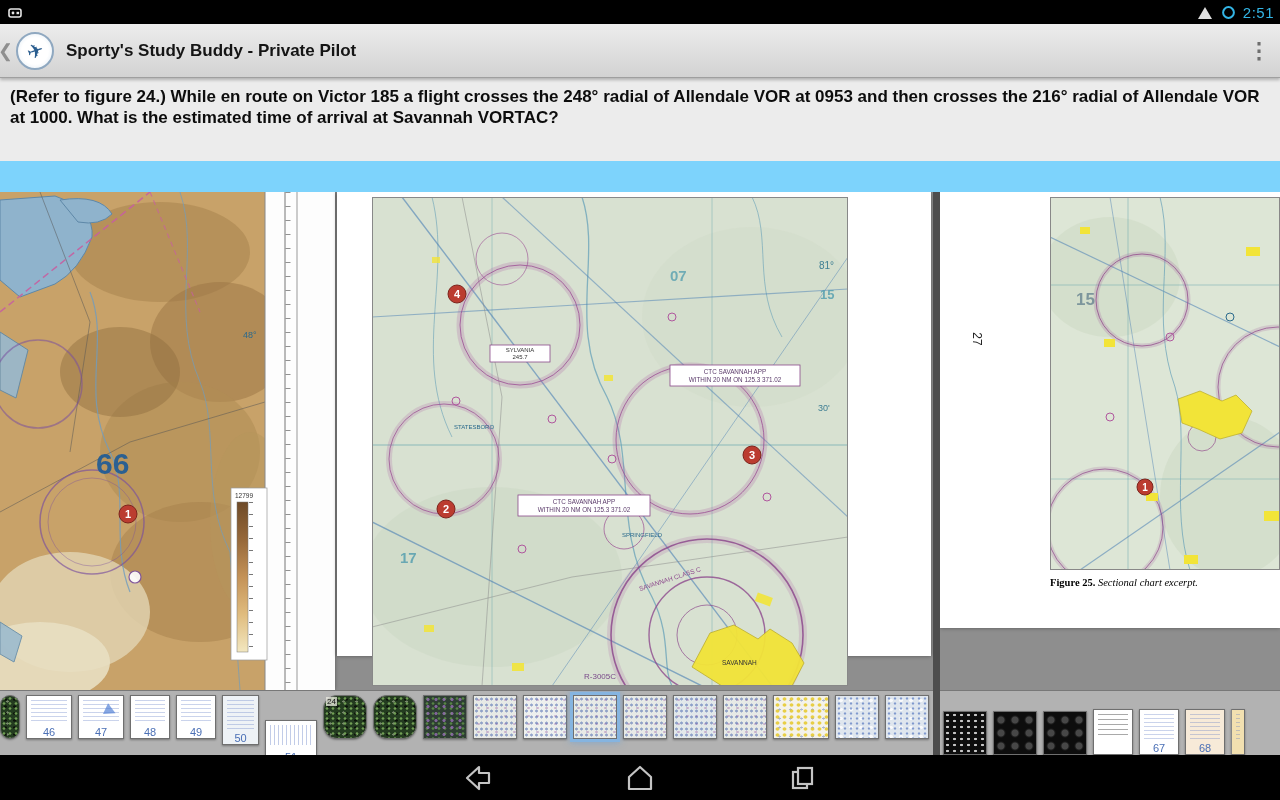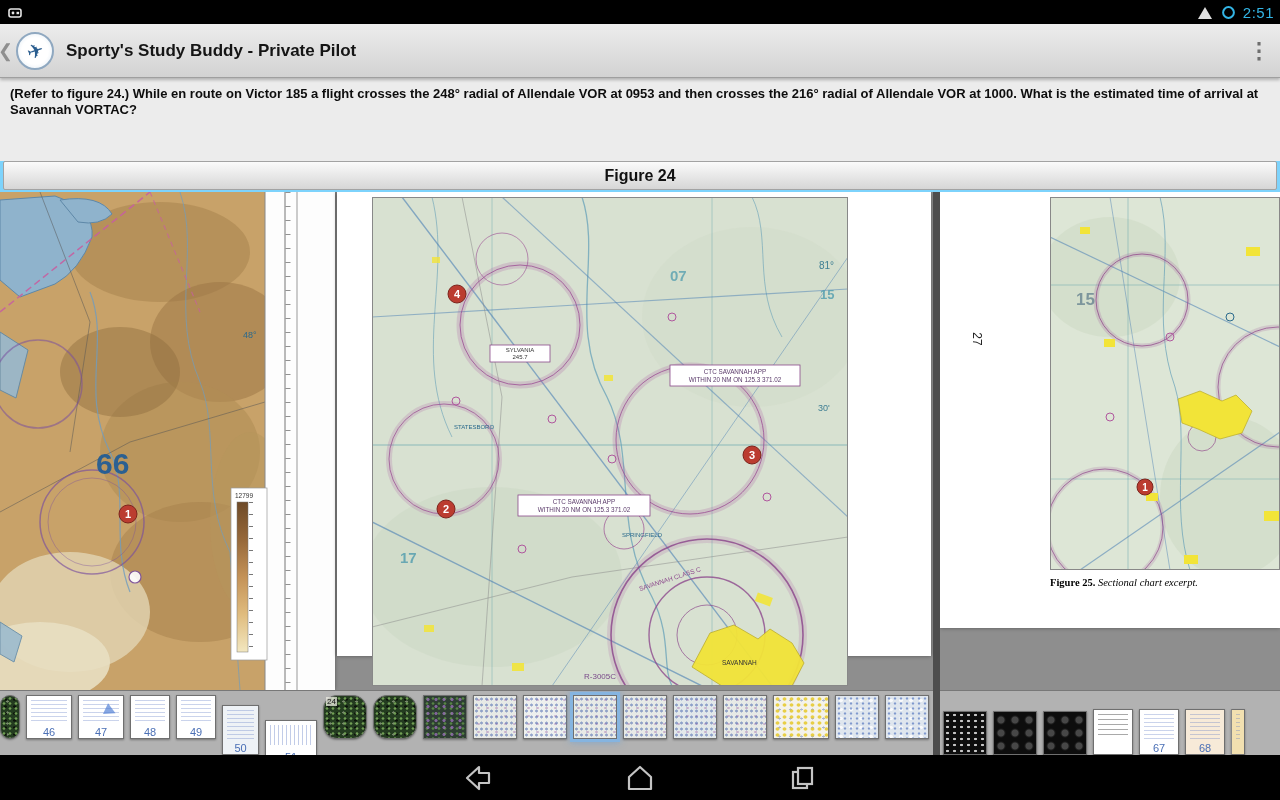--- a/index.html
+++ b/index.html
@@ -19,21 +19,21 @@
   .hdr-chevron{color:#8f8f8f;font-size:18px;width:12px;overflow:hidden;margin-left:-2px;}
   .logo{width:38px;height:38px;border-radius:50%;background:radial-gradient(#ffffff 55%,#dce8f2);
     border:2px solid #8fa8c0;box-sizing:border-box;margin:0 12px 0 6px;
     display:flex;align-items:center;justify-content:center;}
   .logo .plane{color:#2a5d8f;font-size:20px;transform:rotate(-18deg);}
   .hdr-title{font-size:17px;font-weight:bold;color:#151515;flex:1;}
   .overflow{color:#6e6e6e;font-size:22px;font-weight:bold;padding:0 10px;line-height:20px;}
 
   
   .question{position:absolute;top:77px;left:0;width:1280px;height:84px;background:#ececec;
-    box-sizing:border-box;padding:9px 10px 0 10px;font-size:13px;font-weight:bold;color:#0d0d0d;line-height:1.25;}
+    box-sizing:border-box;padding:9px 10px 0 10px;font-size:17px;font-weight:bold;color:#0d0d0d;line-height:1.25;}
 
   
   .figure-bar{position:absolute;top:161px;left:3px;width:1274px;height:29px;
     background:linear-gradient(#fbfbfb,#d6d6d6);border:1px solid #a3a3a3;border-radius:2px;
     box-sizing:border-box;text-align:center;line-height:27px;font-size:16px;font-weight:bold;color:#111;}
 
   
   .content{position:absolute;top:192px;left:0;width:1280px;height:563px;background:#8e8e8e;}
   .pane{position:absolute;top:0;height:563px;}
   .pane-left{left:0;width:933px;}
@@ -84,21 +84,21 @@
     radial-gradient(rgba(50,90,180,.55) 1px,transparent 1.6px),
     radial-gradient(rgba(255,255,255,.8) 1.5px,transparent 2.2px);background-size:6px 5px,10px 9px;}
   .selected{box-shadow:0 0 0 3px #85b4e0,0 0 7px 3px rgba(100,160,220,.65);}
   .k-dark{background-color:#0d0d0d;}
   .v-grid{background-image:radial-gradient(rgba(220,220,220,.9) 1.1px,transparent 1.8px);background-size:7px 6px;}
   .v-gauges1,.v-gauges2{background-image:radial-gradient(circle at 7px 8px,#474747 3px,#1c1c1c 4px,transparent 5px);background-size:14px 13px;}
   .v-p1,.v-p2{width:46px;}
   .v-p2::after{content:"";position:absolute;right:7px;top:9px;border-left:11px solid rgba(70,120,210,.65);
     border-top:6px solid transparent;border-bottom:6px solid transparent;transform:rotate(25deg);}
   .v-p3,.v-p4{width:40px;}
-  .v-p5{width:37px;height:50px;background:#eef2f6;margin-top:10px;}
+  .v-p5{width:37px;height:50px;background:#eef2f6;}
   .v-p6{width:52px;margin-top:25px;}
   .v-p6::before{background:repeating-linear-gradient(90deg,rgba(80,110,190,.35) 0 1px,transparent 1px 4px);bottom:18px;}
   .v-p7,.v-p8,.v-p9{width:40px;height:46px;}
   .v-p7::before{background:repeating-linear-gradient(180deg,rgba(40,40,40,.4) 0 1px,transparent 1px 5px);}
   .v-p9{background:#f7ead8;}
   .v-edge2{width:14px;height:46px;background:#f2e0b0;border-left:1px solid #888;}
 
   
   .nav-bar{position:absolute;top:755px;left:0;width:1280px;height:45px;background:#000;
     display:flex;justify-content:center;align-items:center;gap:130px;}
@@ -132,23 +132,20 @@
     <span class="hdr-chevron">❮</span>
     <div class="logo">
       <span class="plane">✈</span>
     </div>
     <div class="hdr-title">Sporty's Study Buddy - Private Pilot</div>
     <div class="overflow">⋮</div>
   </div>
 
   <div class="question">(Refer to figure 24.) While en route on Victor 185 a flight crosses the 248° radial of Allendale VOR at 0953 and then crosses the 216° radial of Allendale VOR at 1000. What is the estimated time of arrival at Savannah VORTAC?</div>
 
-  <div class="figure-bar">
-    <span>Figure 24</span>
-  </div>
 
   <div class="content">
 
     <div class="pane pane-left">
       <div class="viewer">
 
         <div class="page page-a">
           <svg width="335" height="498" viewBox="0 0 335 498">
             <defs>
               <linearGradient id="elevGrad" x1="0" y1="0" x2="0" y2="1">

